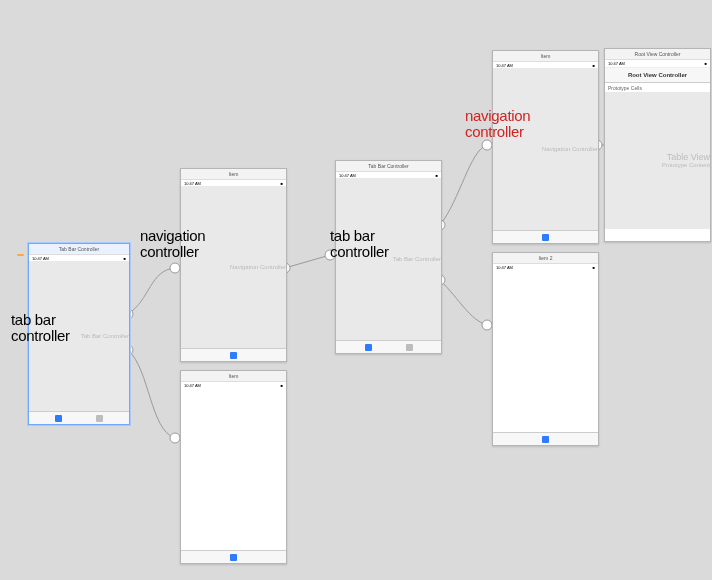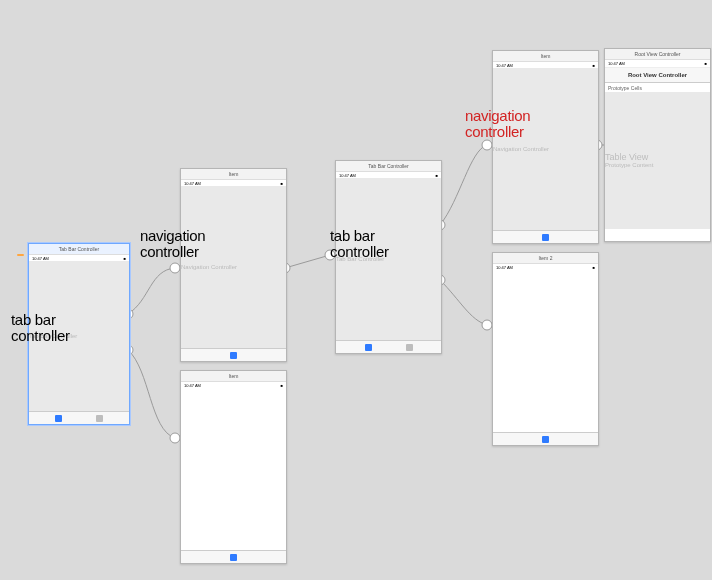--- a/index.html
+++ b/index.html
@@ -3,21 +3,21 @@
 <meta charset="utf-8">
 <style>
   html,body{margin:0;padding:0;width:712px;height:580px;background:#dadada;font-family:-apple-system,Helvetica,Arial,sans-serif;overflow:hidden}
   .canvas{position:relative;width:712px;height:580px}
   .scene{position:absolute;background:#fff;border:1px solid #b5b5b5;box-shadow:0 1px 2px rgba(0,0,0,.15)}
   .scene .titlebar{height:10px;line-height:10px;font-size:5px;text-align:center;color:#555;background:#f3f3f3;border-bottom:1px solid #ddd;white-space:nowrap;overflow:hidden}
   .scene .statusbar{height:7px;line-height:7px;font-size:4px;color:#000;display:flex;justify-content:space-between;padding:0 3px;background:#fff;border-bottom:1px solid #eee}
   .scene .body{position:absolute;top:17px;bottom:12px;left:0;right:0}
   .scene .body.grey{background:#e9e9e9}
   .scene .body.white{background:#fff}
-  .scene .placeholder{position:absolute;top:50%;left:0;right:0;transform:translateY(-50%);text-align:left;font-size:6px;color:#bbb;line-height:1.2}
+  .scene .placeholder{position:absolute;top:50%;left:0;right:0;transform:translateY(-50%);text-align:right;font-size:6px;color:#bbb;line-height:1.2}
   .scene .placeholder .big{font-size:9px;color:#bdbdbd;display:block}
   .scene .navbar{height:14px;background:#f7f7f7;border-bottom:1px solid #ccc;font-size:6px;font-weight:600;text-align:center;line-height:14px;color:#333}
   .scene .protocells{height:12px;border-bottom:1px solid #ddd;font-size:5px;color:#666;padding:2px 3px 0;background:#fff}
   .scene .tabbar{position:absolute;bottom:0;left:0;right:0;height:12px;background:#f7f7f7;border-top:1px solid #ccc;display:flex;justify-content:center;align-items:center;gap:34px}
   .scene .tabbar .tabicon{width:7px;height:7px;background:#bdbdbd;border-radius:1px}
   .scene .tabbar .tabicon.active{background:#2f7bff}
   .segue{stroke:#9a9a9a;stroke-width:1;fill:none}
   .port{fill:#fff;stroke:#9a9a9a;stroke-width:1}
   .label{position:absolute;font-size:15px;color:#010101;letter-spacing:-0.3px;line-height:1.06;white-space:nowrap}
   .label.red{color:#d22323}

